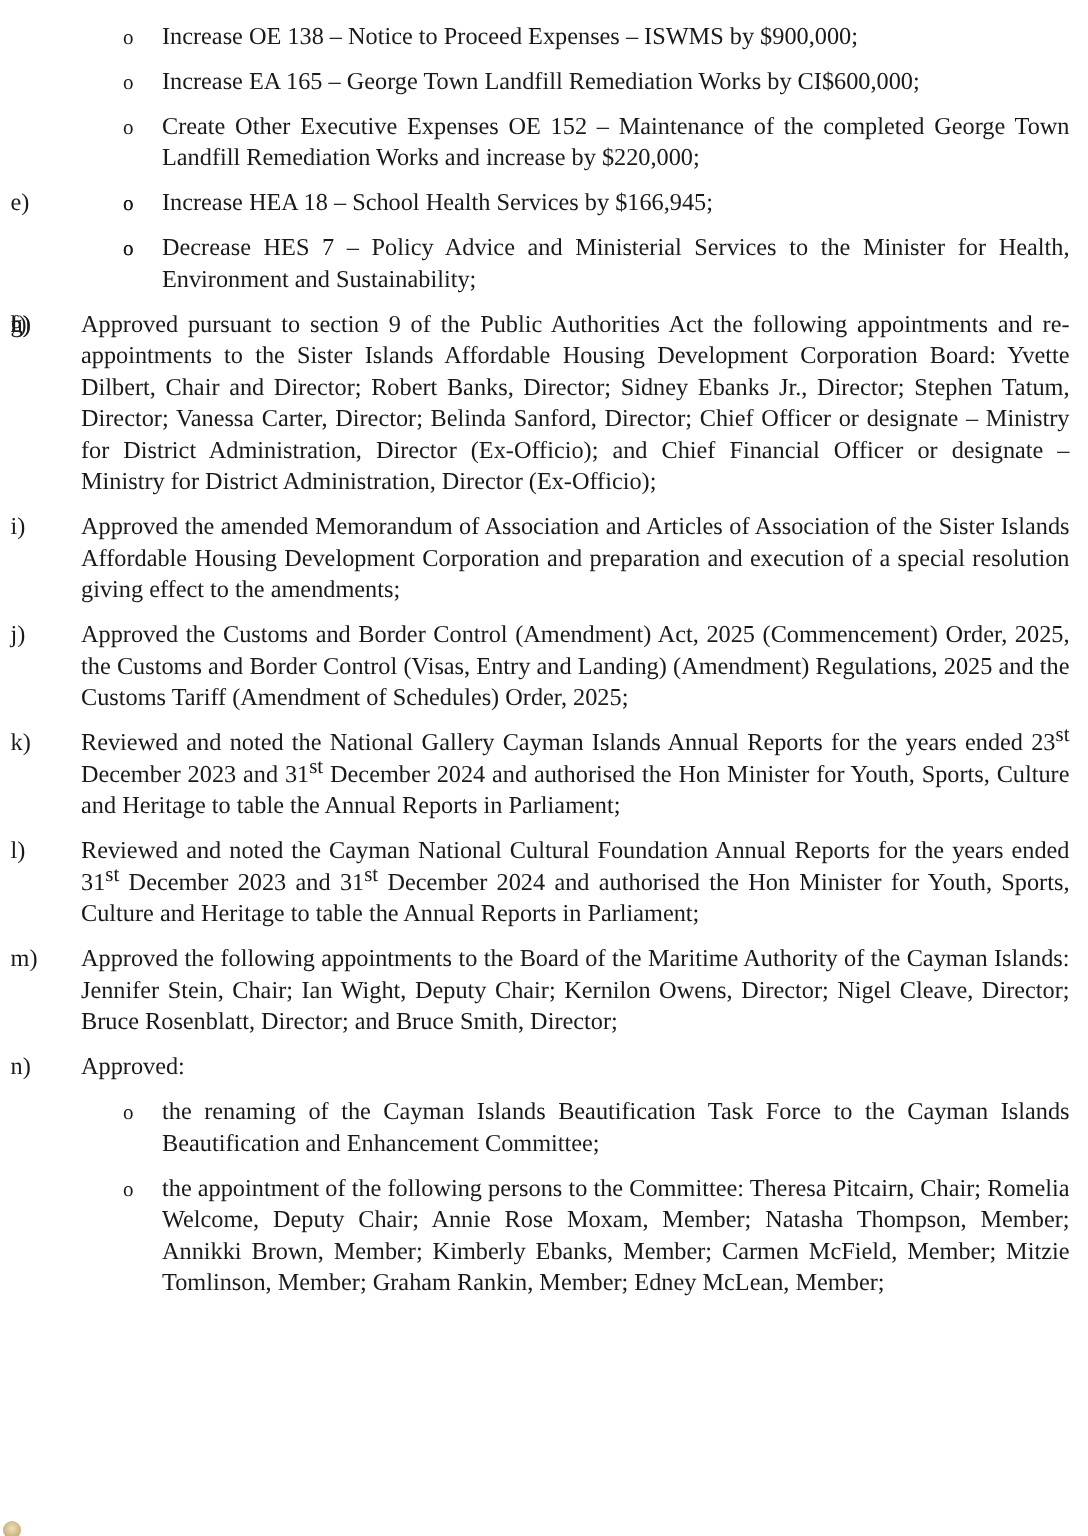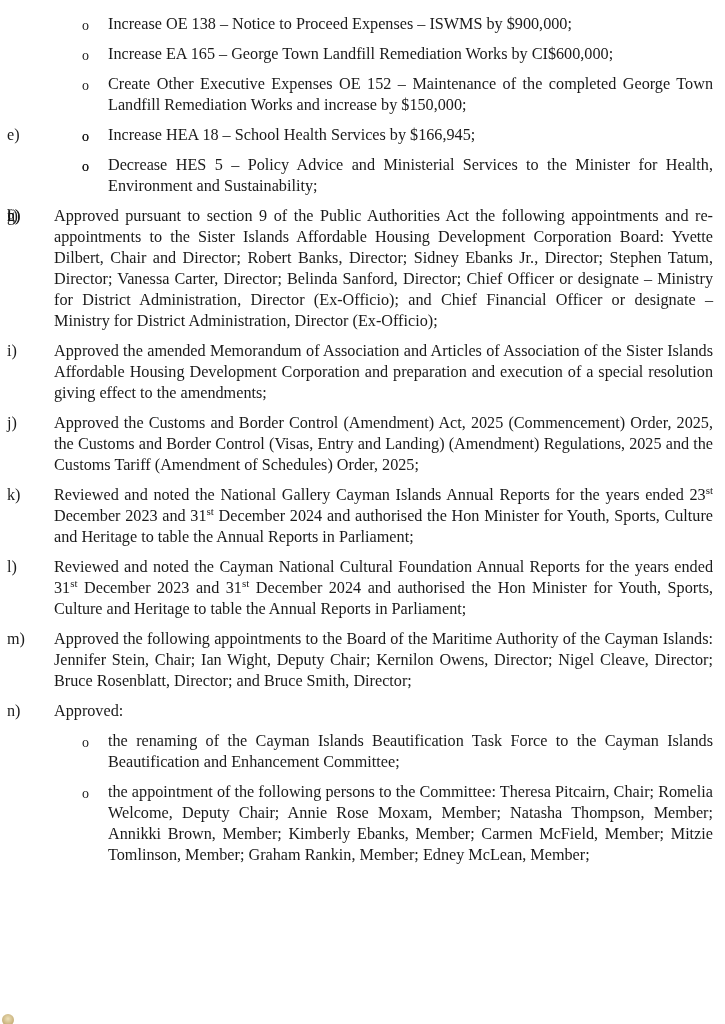--- a/index.html
+++ b/index.html
@@ -8,58 +8,58 @@
     font-family: "Liberation Serif", "DejaVu Serif", serif;
     color: #1a1a1a; font-size: 16.2px; line-height: 21px;
   }
   .page { position: absolute; left: 0; top: 14px; width: 725px; }
   .item { position: relative; padding-left: 54px; padding-right: 12px; margin-bottom: 9px; text-align: justify; }
   .item .label { position: absolute; left: 7px; top: 0; }
   .sub { position: relative; padding-left: 108px; padding-right: 12px; margin-bottom: 9px; text-align: justify; }
   .sub .bullet { position: absolute; left: 82px; top: 1px; font-size: 14px; }
   .item > .sublist { margin-top: 9px; margin-left: -54px; margin-right: -12px; }
   .item > .sublist .sub:last-child { margin-bottom: 0; }
-  sup { font-size: 11px; line-height: 0; vertical-align: 6px; }
+  sup { font-size: 14px; line-height: 0; vertical-align: 6px; }
   .crest { position: absolute; left: 2px; top: 1014px; width: 12px; height: 12px; border-radius: 50%;
     background: radial-gradient(circle at 50% 40%, #e9d9a8, #b89a55 70%, #ffffff 100%); opacity: 0.8; }
 </style>
 </head>
 <body>
 
 <div class="page">
 
   <div class="sub">
     <span class="bullet">o</span>
     <span>Increase OE 138 – Notice to Proceed Expenses – ISWMS by $900,000;</span>
   </div>
   <div class="sub">
     <span class="bullet">o</span>
     <span>Increase EA 165 – George Town Landfill Remediation Works by CI$600,000;</span>
   </div>
   <div class="sub">
     <span class="bullet">o</span>
-    <span>Create Other Executive Expenses OE 152 – Maintenance of the completed George Town Landfill Remediation Works and increase by $150,000;</span>
+    <span>Create Other Executive Expenses OE 152 – Maintenance of the completed George Town Landfill Remediation Works and increase by $220,000;</span>
   </div>
   <div class="sub">
     <span class="bullet">o</span>
   </div>
 
   <div class="item">
     <span class="label">e)</span>
     <div class="sublist">
       <div class="sub">
         <span class="bullet">o</span>
         <span>Increase HEA 18 – School Health Services by $166,945;</span>
       </div>
       <div class="sub">
         <span class="bullet">o</span>
       </div>
       <div class="sub">
         <span class="bullet">o</span>
-        <span>Decrease HES 5 – Policy Advice and Ministerial Services to the Minister for Health, Environment and Sustainability;</span>
+        <span>Decrease HES 7 – Policy Advice and Ministerial Services to the Minister for Health, Environment and Sustainability;</span>
       </div>
     </div>
   </div>
 
   <div class="item">
     <span class="label">f)</span>
   </div>
 
   <div class="item">
     <span class="label">g)</span>

